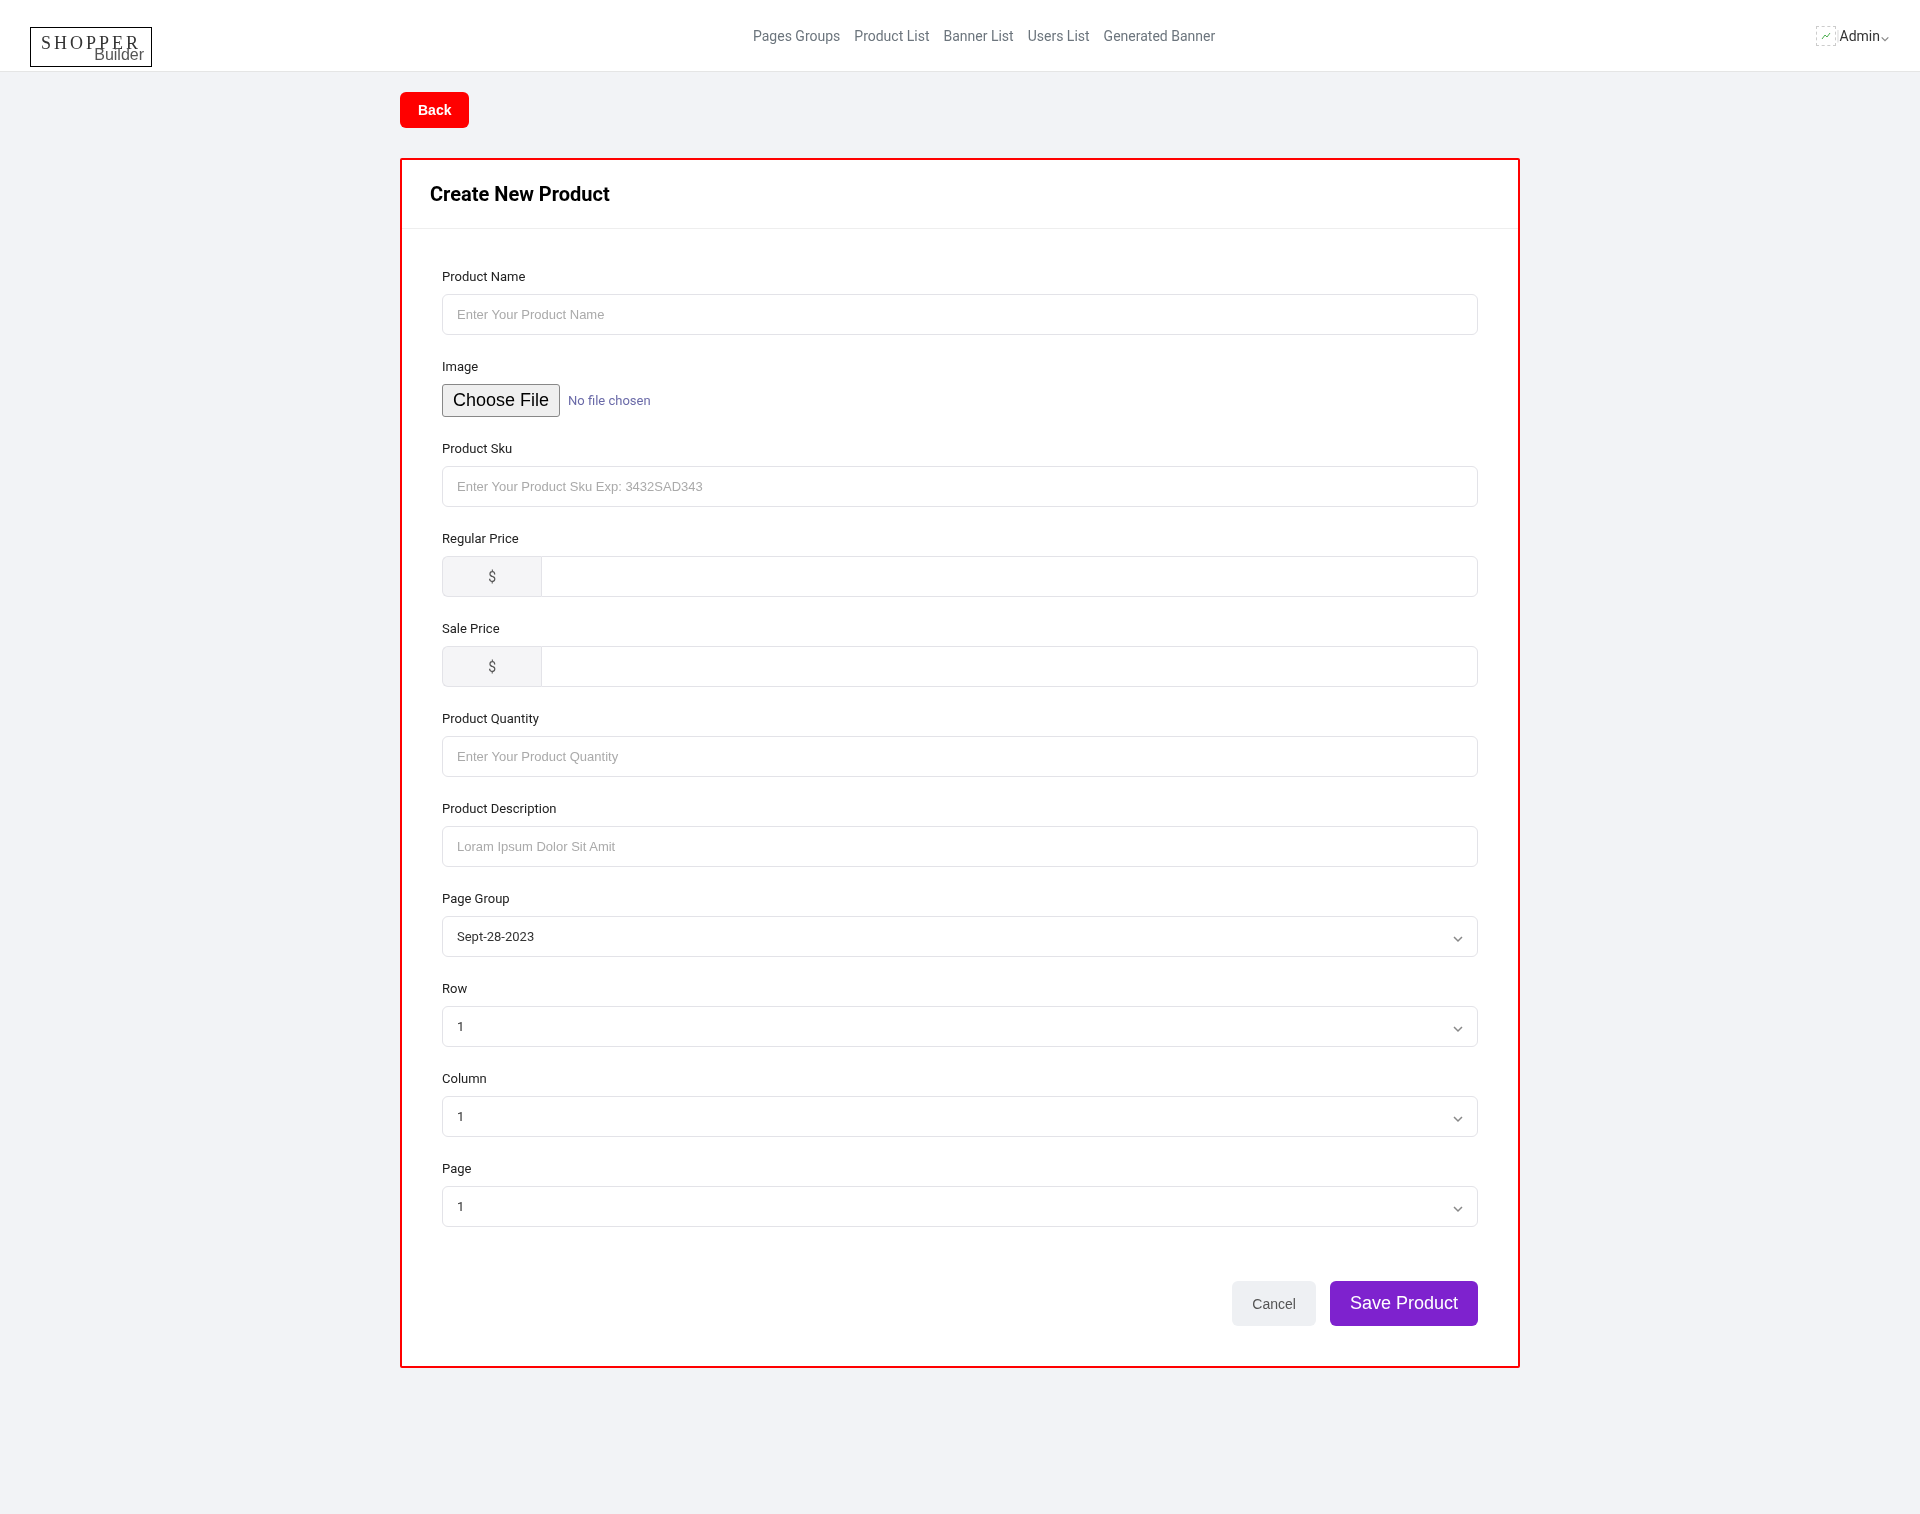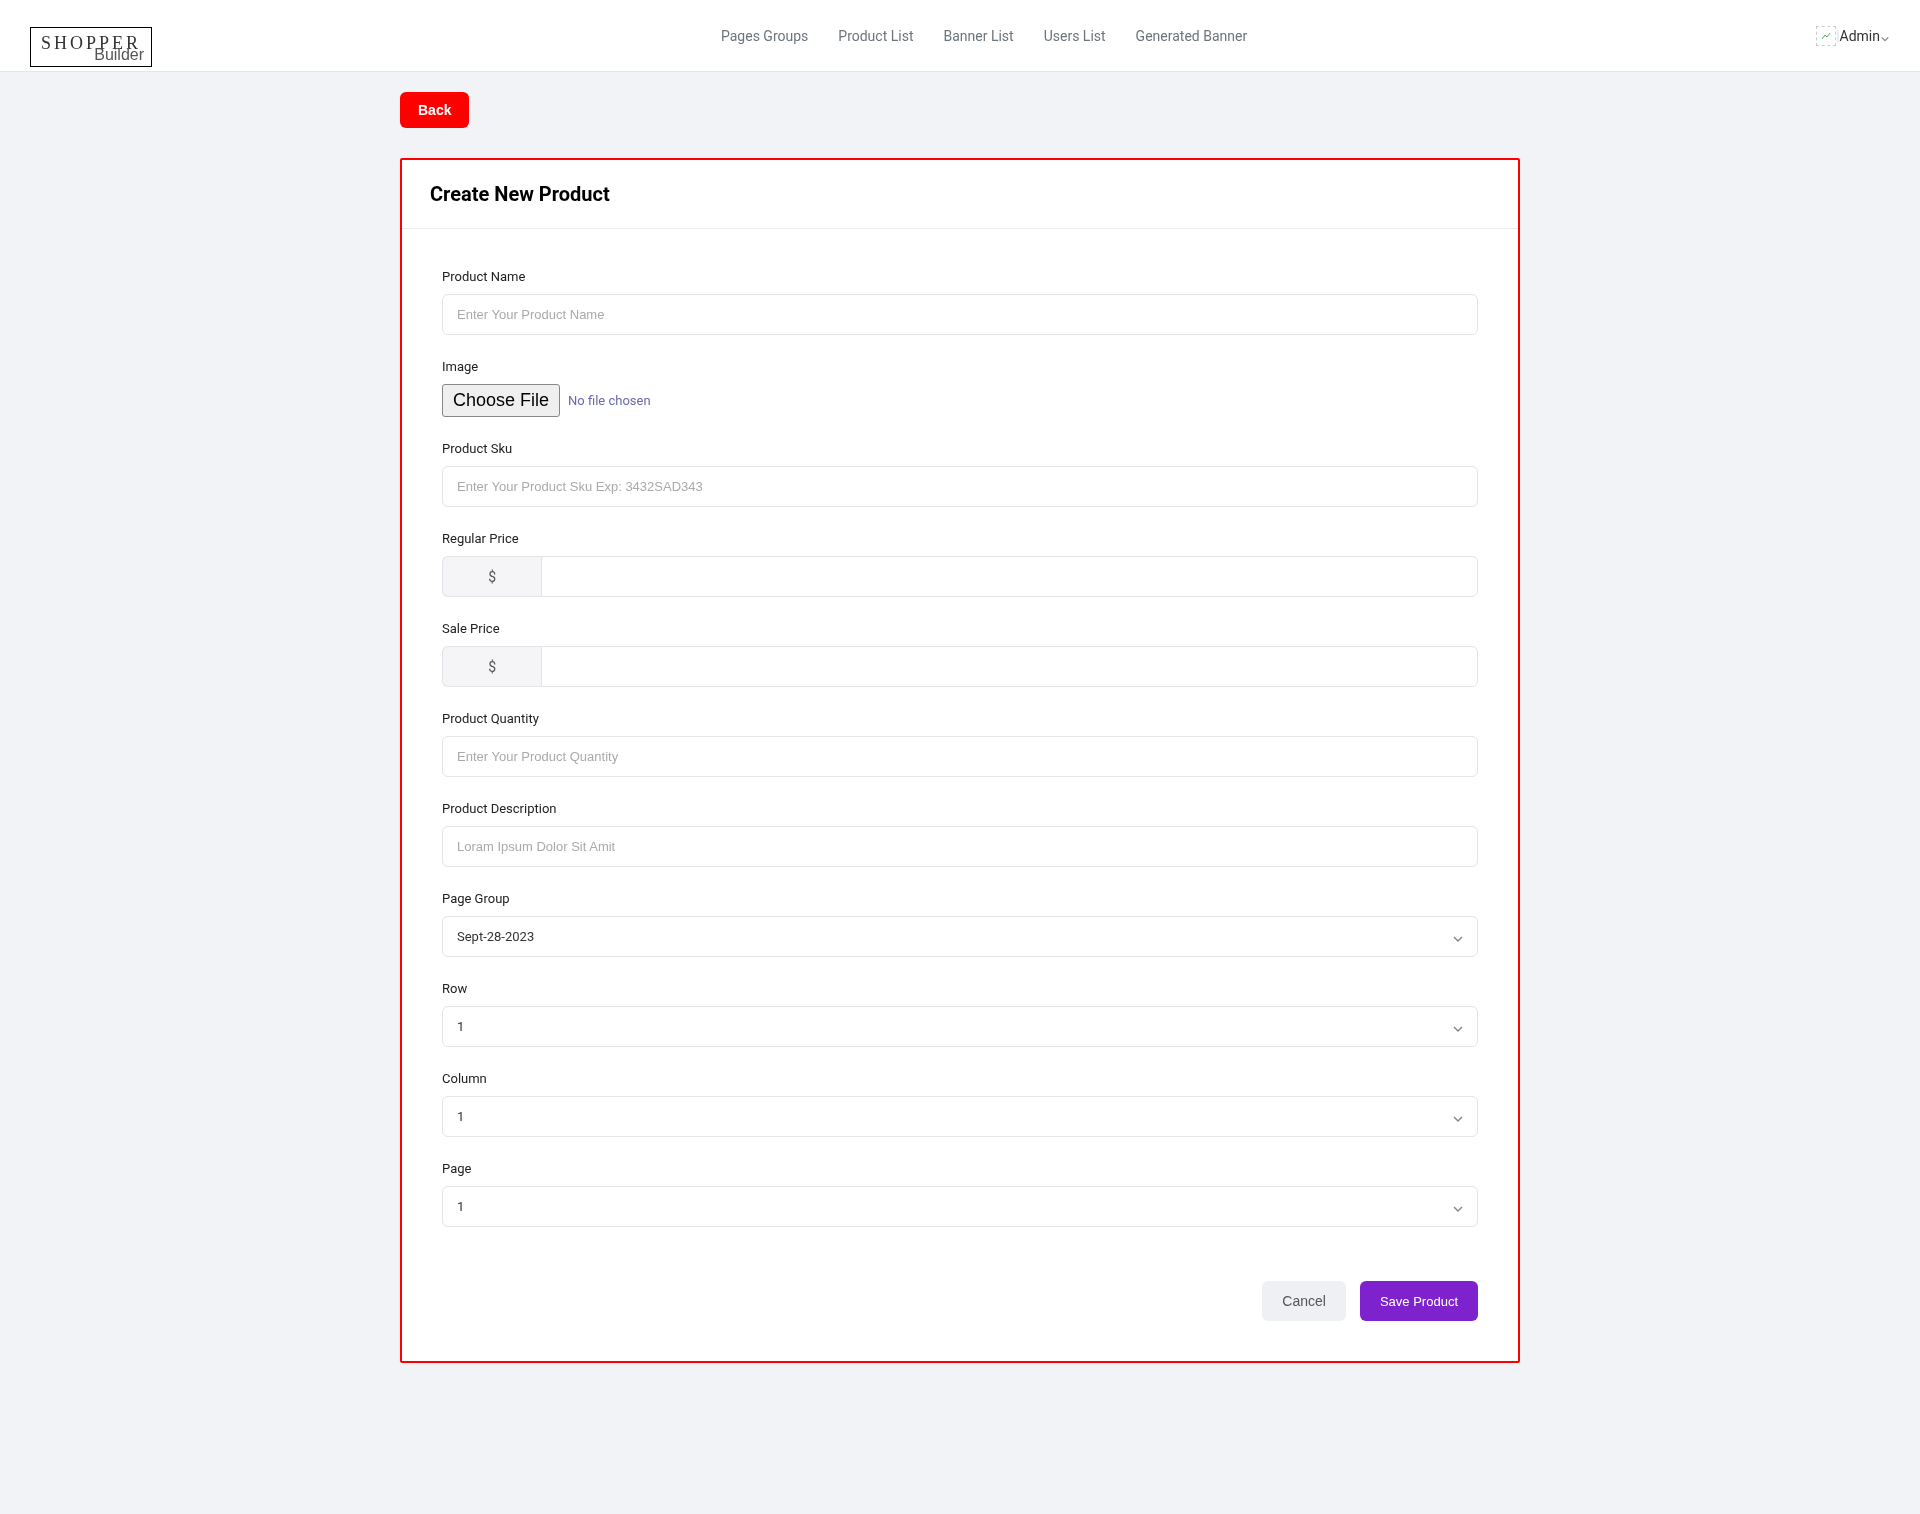--- a/index.html
+++ b/index.html
@@ -34,21 +34,21 @@
     bottom: 3px;
     font-family: Liberation Sans, sans-serif;
     font-size: 16px;
     letter-spacing: 0;
     color: #555;
   }
   .nav {
     flex: 1;
     display: flex;
     justify-content: center;
-    gap: 30px;
+    gap: 14px;
   }
   .nav a {
     color: #6c757d;
     text-decoration: none;
     font-size: 14px;
   }
   .user-area {
     display: flex;
     align-items: center;
     color: #333;
@@ -194,21 +194,21 @@
     padding: 12px 20px;
     font-size: 14px;
     cursor: pointer;
   }
   .btn-save {
     background: #7e22ce;
     color: #fff;
     border: none;
     border-radius: 6px;
     padding: 12px 20px;
-    font-size: 13px;
+    font-size: 18px;
     cursor: pointer;
   }
 </style>
 </head>
 <body>
 
 <header class="header">
   <div class="logo">
     <span>SHOPPER</span>
     <span class="logo-sub">Builder</span>

